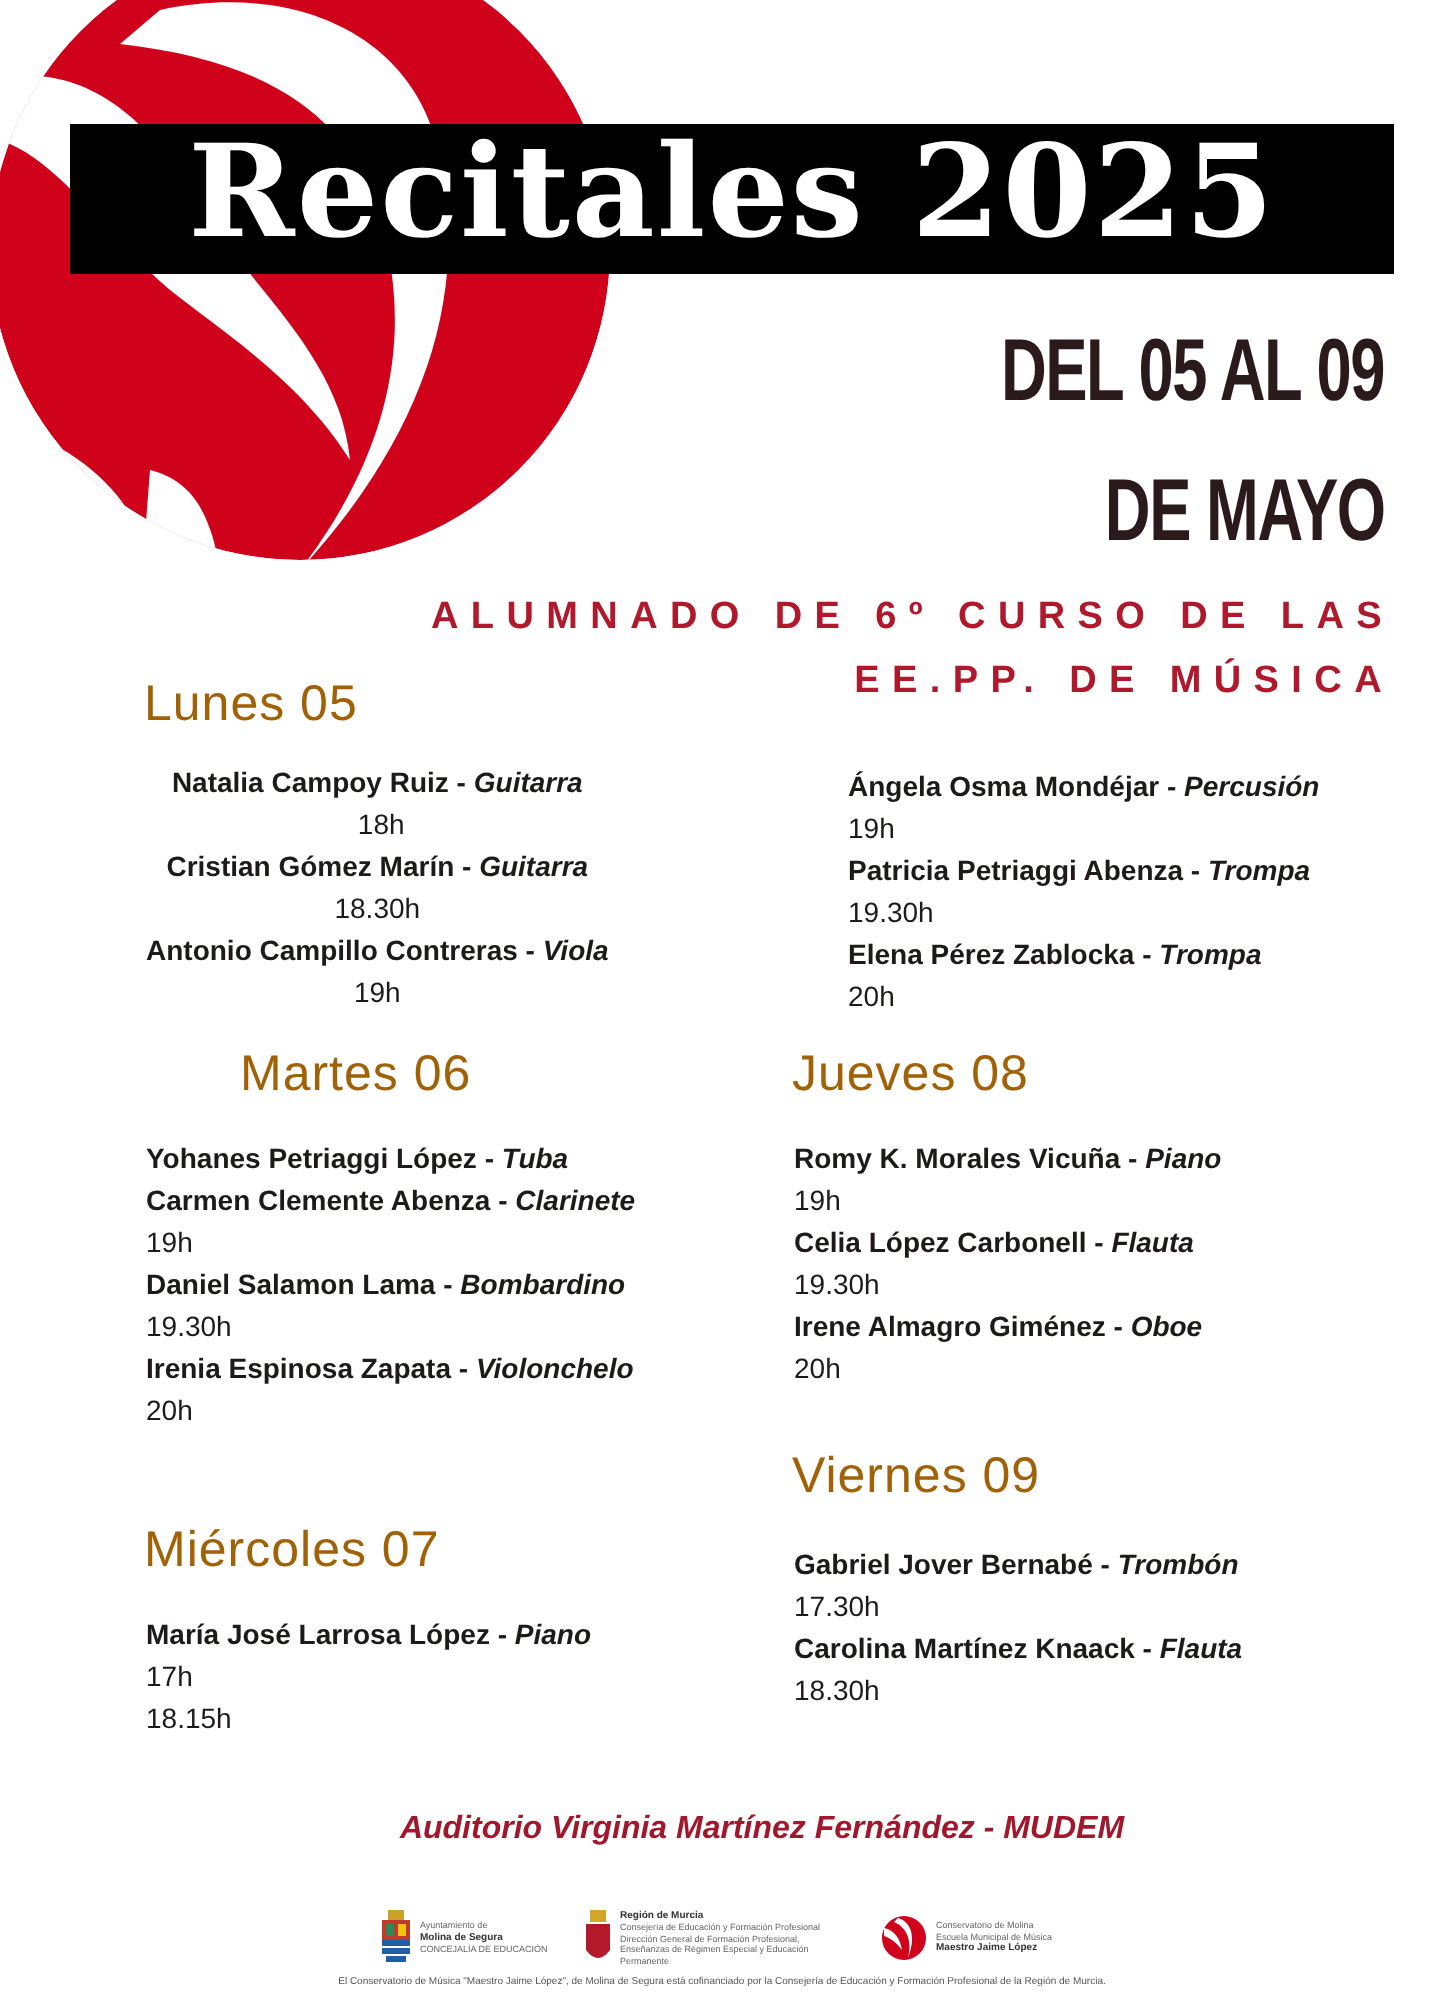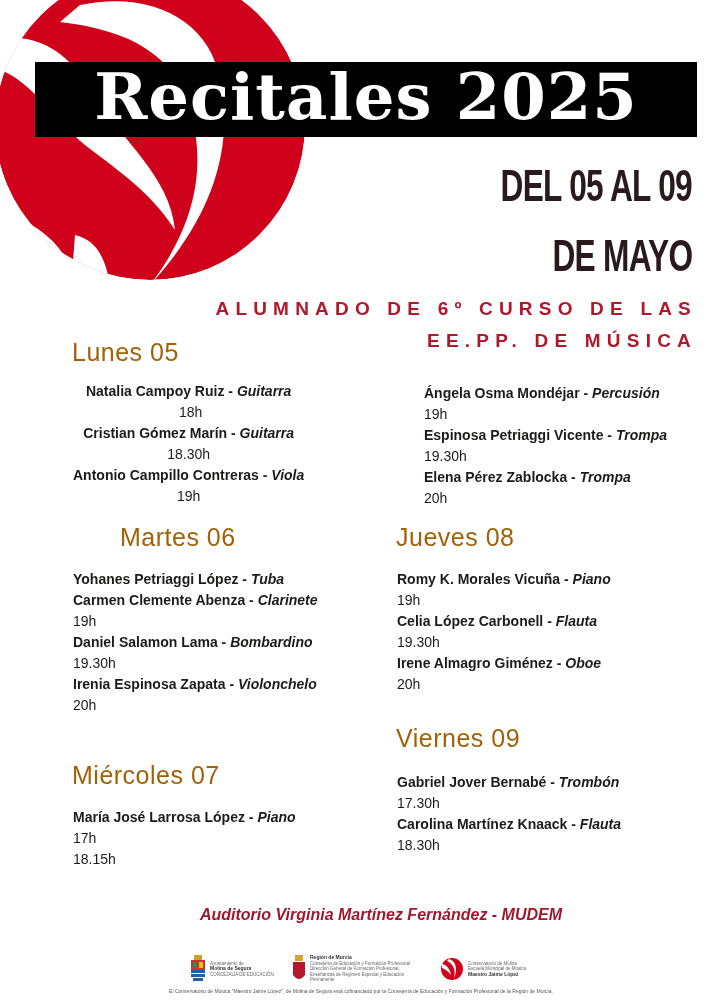--- a/index.html
+++ b/index.html
@@ -99,21 +99,21 @@
     <div class="time">19h</div>
   </div>
 </div>
 
 <div class="entries" style="left:396px; top:383px;margin-left:28px;">
   <div class="entry">
     <div class="who"><span>Ángela Osma Mondéjar</span><span> - </span><span class="inst">Percusión</span></div>
     <div class="time">19h</div>
   </div>
   <div class="entry">
-    <div class="who"><span>Espinosa Petriaggi Vicente</span><span> - </span><span class="inst">Trompa</span></div>
+    <div class="who"><span>Patricia Petriaggi Abenza</span><span> - </span><span class="inst">Trompa</span></div>
     <div class="time">19.30h</div>
   </div>
   <div class="entry">
     <div class="who"><span>Elena Pérez Zablocka</span><span> - </span><span class="inst">Trompa</span></div>
     <div class="time">20h</div>
   </div>
 </div>
 
 <div class="day" style="left:76px; top:522px;margin-left:44px;">Martes 06</div>
 <div class="entries" style="left:73px; top:569px;">

